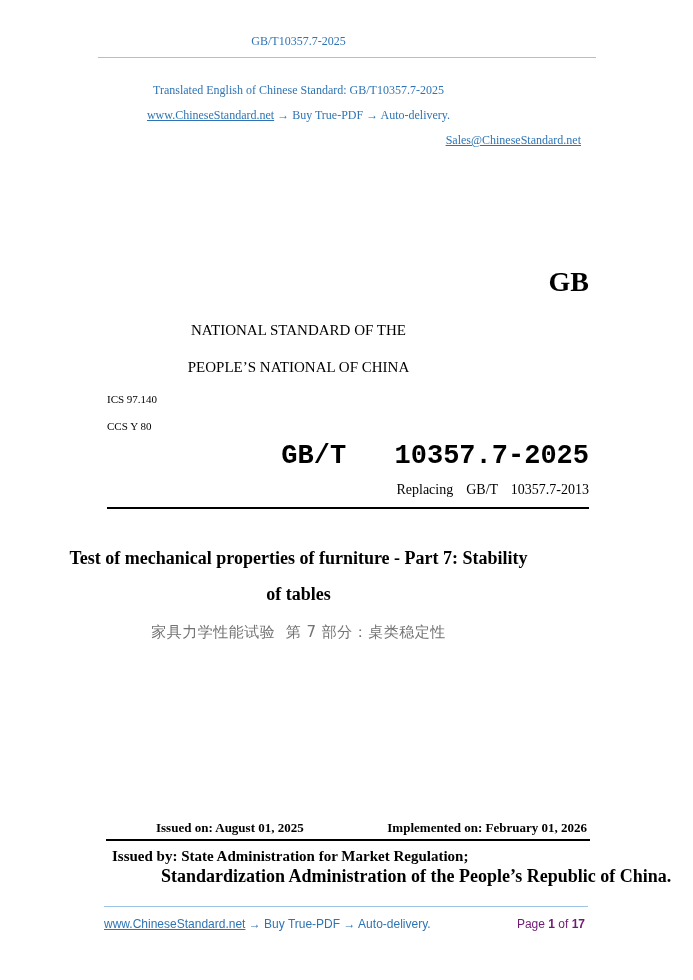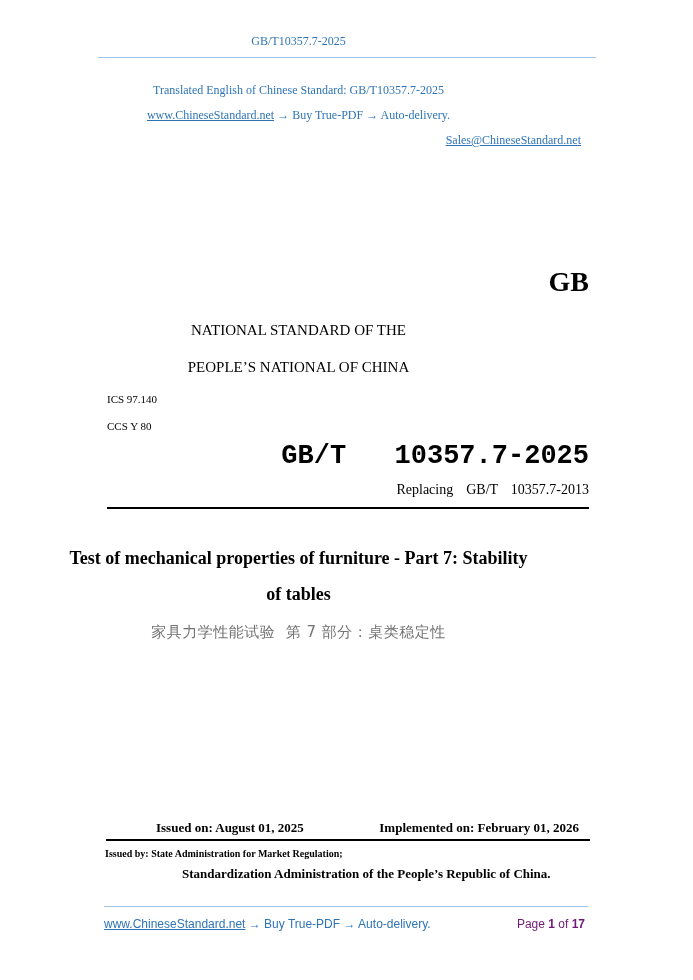--- a/index.html
+++ b/index.html
@@ -94,41 +94,41 @@
 
     .issued-on {
       top: 820px;
       left: 120px;
       font-size: 13px;
       font-weight: bold;
       margin-left: 36px;
     }
     .implemented-on {
       top: 820px;
-      right: 114px;
+      right: 106px;
       font-size: 13px;
       font-weight: bold;
     }
     .rule-bottom {
       top: 839px;
       left: 106px;
       width: 484px;
       height: 2px;
       background: #000;
     }
     .issued-by {
       top: 848px;
-      left: 105px;
-      font-size: 10px;
+      left: 112px;
+      font-size: 15px;
       font-weight: bold;
     }
     .issued-by-2 {
       top: 866px;
-      left: 182px;
-      font-size: 13px;
+      left: 161px;
+      font-size: 18px;
       font-weight: bold;
     }
 
     .footer-rule {
       top: 906px;
       left: 104px;
       width: 484px;
       height: 1px;
       background: #9dc3e6;
     }

